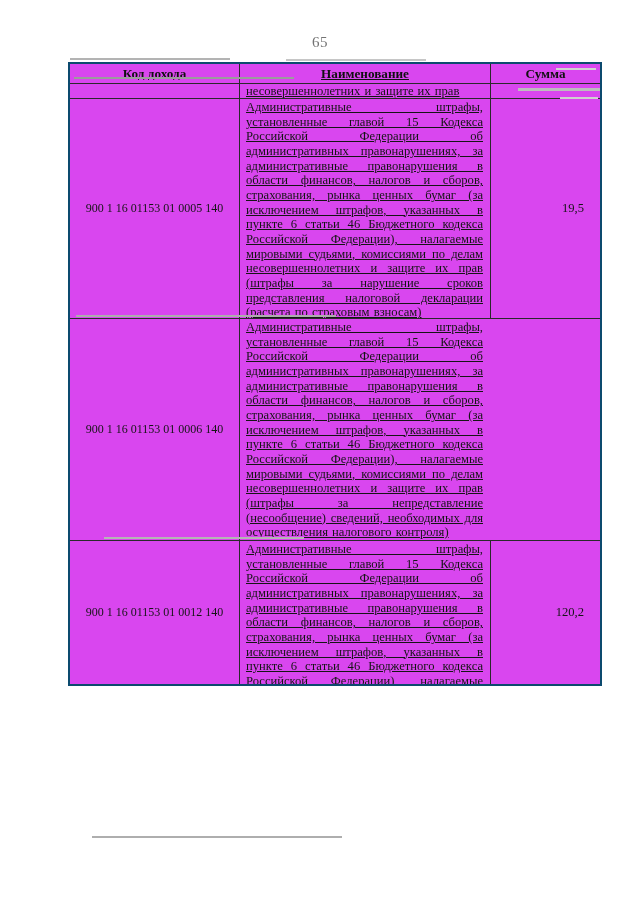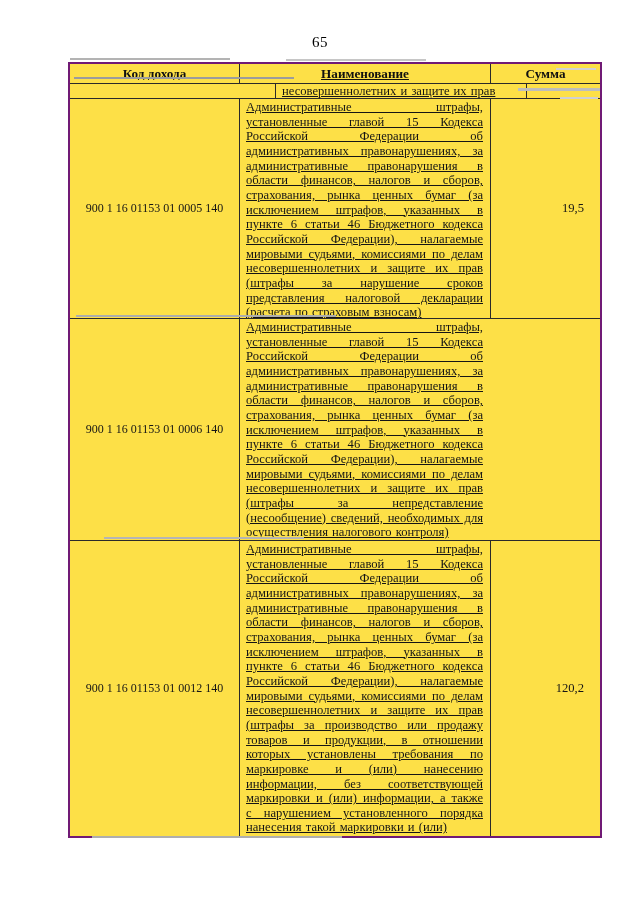--- a/index.html
+++ b/index.html
@@ -19,45 +19,45 @@
     background: #ffffff;
   }
   .page-number {
     position: absolute;
     top: 34px;
     left: 0;
     width: 640px;
     text-align: center;
     font-size: 15px;
     letter-spacing: 0.5px;
-    color: #000000;
+    color: #737373;
   }
   .doc-table {
     position: absolute;
     left: 68px;
     top: 62px;
     width: 534px;
-    height: 776px;
+    height: 624px;
     box-sizing: border-box;
-    border: 2px solid #701a75;
+    border: 2px solid #0c4a6e;
     display: flex;
     flex-direction: column;
-    background: #fde047;
+    background: #d946ef;
   }
   .trow {
     display: flex;
     flex-direction: row;
     box-sizing: border-box;
     border-bottom: 1px solid #2a2a2a;
     flex: none;
     overflow: hidden;
   }
   .trow:last-child { border-bottom: none; }
   .row-header  { height: 20px; }
-  .row-cont    { height: 15px; padding-left: 36px; }
+  .row-cont    { height: 15px; }
   .row-r1      { height: 220px; }
   .row-r2      { height: 222px; }
   .row-r3      { height: 296px; flex: 1 1 auto; }
   .cell {
     box-sizing: border-box;
     overflow: hidden;
   }
   .col-code { width: 169px; flex: none; }
   .col-name { width: 251px; flex: none; border-left: 1px solid #2a2a2a; text-decoration: underline; }
   .col-sum  { flex: 1 1 auto; border-left: 1px solid #2a2a2a; }

